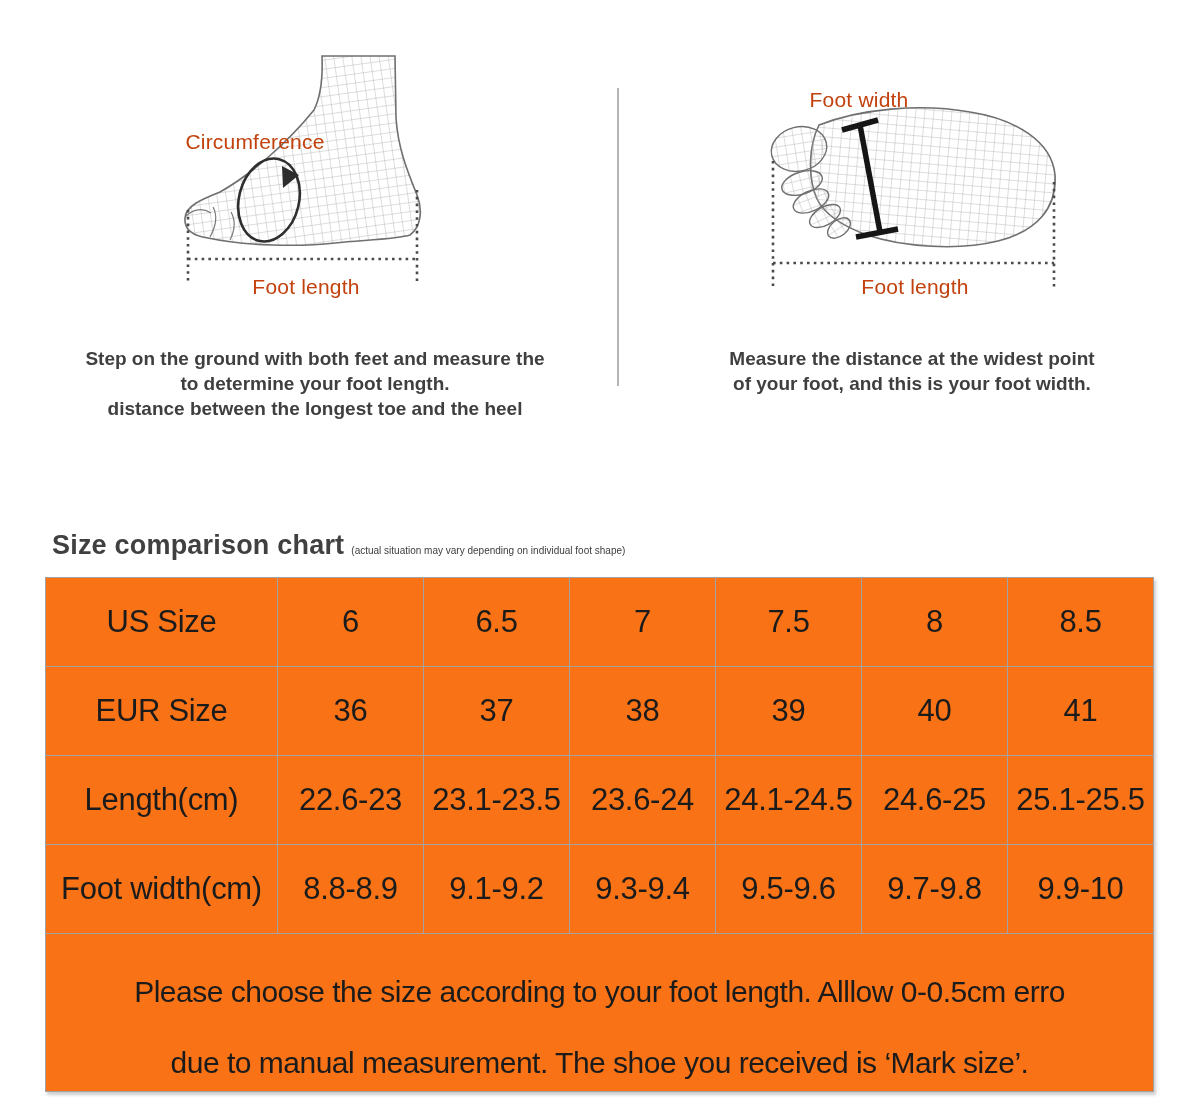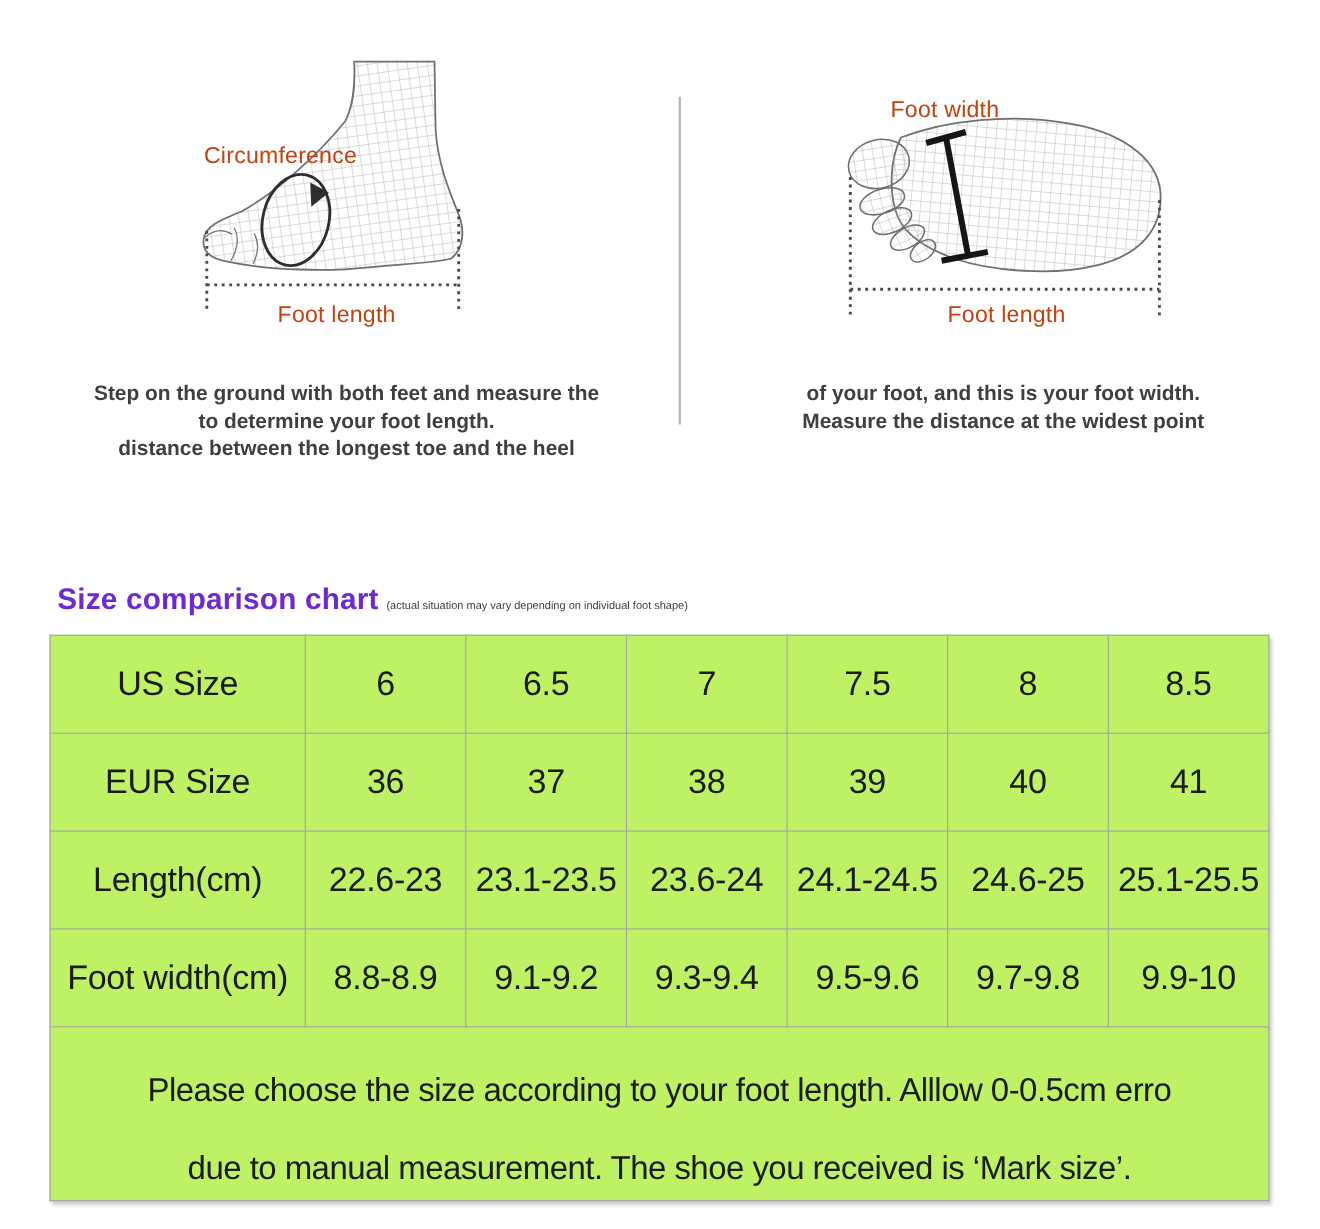--- a/index.html
+++ b/index.html
@@ -26,27 +26,27 @@
   }
   .divider{
     position:absolute;left:617px;top:88px;
     width:2px;height:298px;background:#b4b4b4;
   }
   
   .chart-heading{
     position:absolute;left:52px;top:530px;width:1110px;
     display:flex;align-items:baseline;white-space:nowrap;
   }
-  .chart-title{font-size:27px;font-weight:bold;color:#6d28d9;letter-spacing:0.2px;}
+  .chart-title{font-size:27px;font-weight:bold;color:#404040;letter-spacing:0.2px;}
   .chart-subtitle{font-size:10px;font-weight:normal;color:#3d3d3d;margin-left:7px;}
   
   .size-table{
     position:absolute;left:45px;top:577px;width:1108px;
     border-collapse:collapse;table-layout:fixed;
-    background:#bef264;
+    background:#f97316;
     border:1px solid #8f8f8f;
     box-shadow:2px 3px 3px rgba(0,0,0,0.20);
   }
   .size-table td{
     border:1px solid #a3a3a3;
     height:88px;
     text-align:center;vertical-align:middle;
     font-size:31px;color:#1b1b1b;
     letter-spacing:-0.3px;
     padding:0;
@@ -123,22 +123,22 @@
       <ellipse cx="84" cy="143" rx="13" ry="8" transform="rotate(-38 84 143)"></ellipse>
     </g>
 
     <path d="M105,40 L125,147 M87,45 L123,35 M101,152 L143,144" fill="none" stroke="#151515" stroke-width="5.5"></path>
 
     <path d="M18,76 V202 M299,97 V202 M18,178 H299" fill="none" stroke="#4a4a4a" stroke-width="2.6" stroke-dasharray="2.6 4.2"></path>
   </svg>
   <div class="dlabel" style="left:769px;top:89px;width:180px;">Foot width</div>
   <div class="dlabel" style="left:825px;top:276px;width:180px;">Foot length</div>
   <div class="instruction" style="left:657px;top:346px;width:510px;">
+    <div>Measure the distance at the widest point</div>
     <div>of your foot, and this is your foot width.</div>
-    <div>Measure the distance at the widest point</div>
   </div>
 
   <div class="chart-heading">
     <span class="chart-title">Size comparison chart</span>
     <span class="chart-subtitle">(actual situation may vary depending on individual foot shape)</span>
   </div>
 
   <table class="size-table">
     <colgroup>
       <col style="width:232px">

